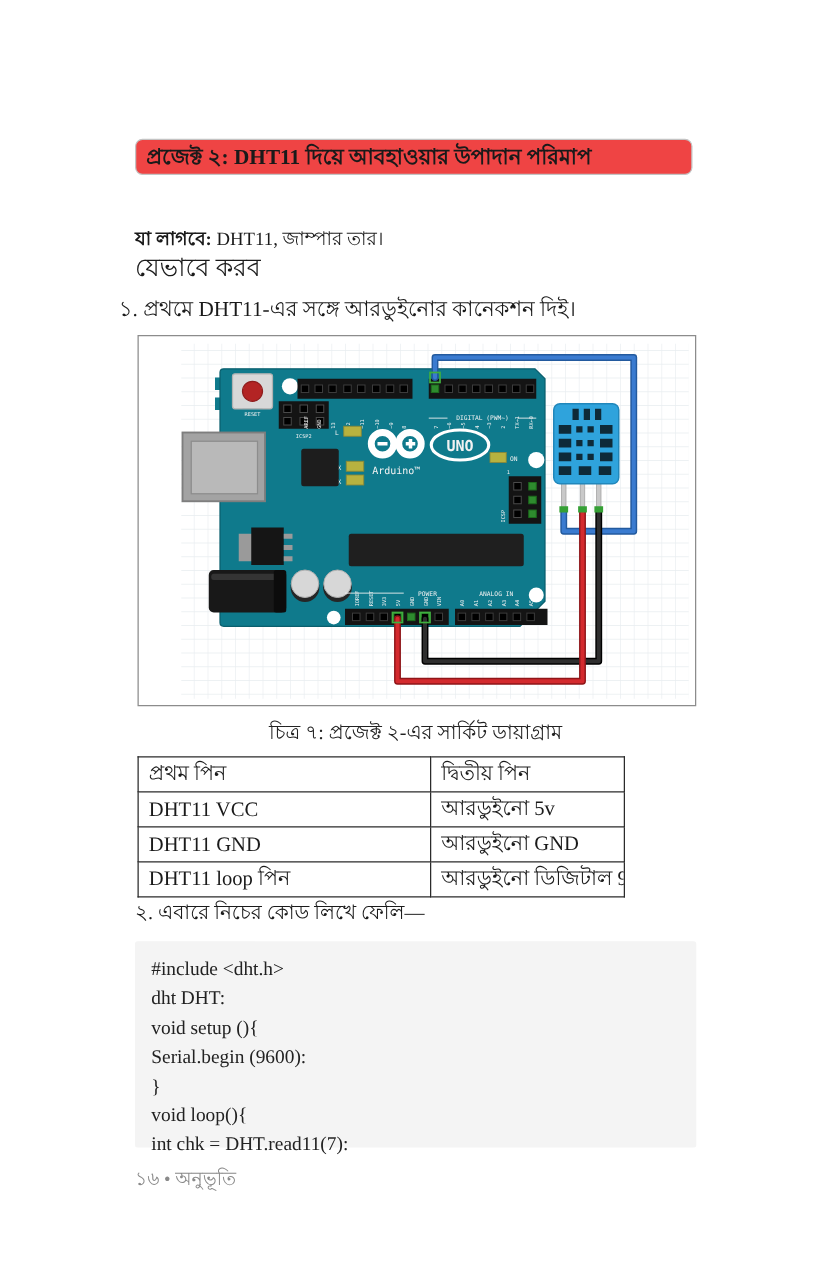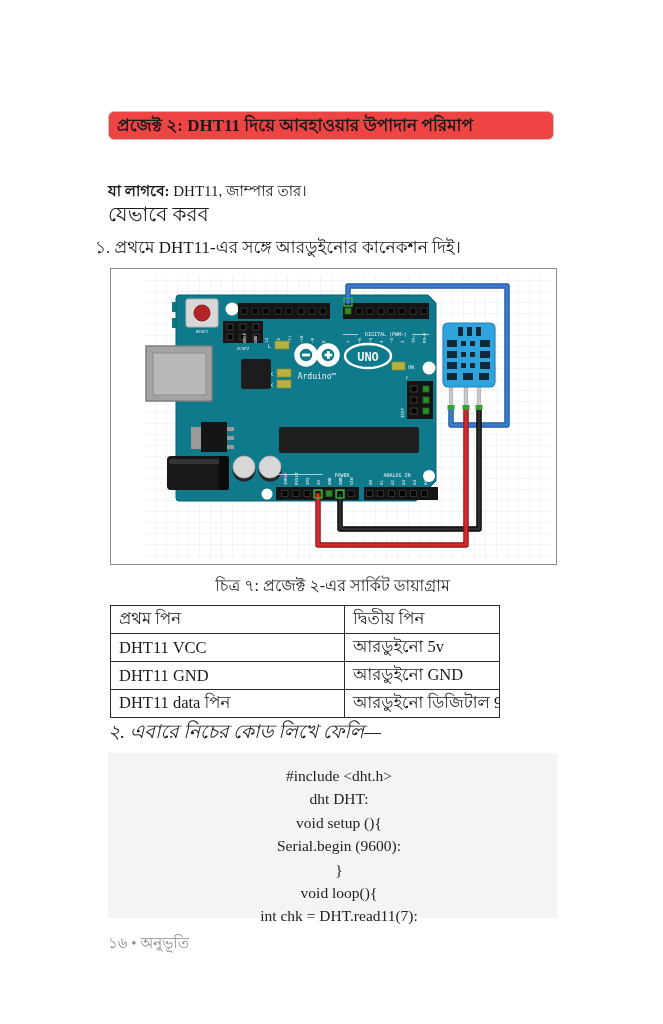--- a/index.html
+++ b/index.html
@@ -30,28 +30,28 @@
   
   #pin-table{
     left:110px;top:605px;width:390px;border-collapse:collapse;
     font-size:16.5px;table-layout:fixed;
   }
   #pin-table td{
     border:1px solid #2b2b2b;height:24px;padding:0 0 0 8px;
     vertical-align:middle;white-space:nowrap;overflow:hidden;
   }
   #pin-table td.c0{width:225px;}
-  #step2{left:108px;top:717px;width:460px;font-size:19px;font-style:italic;}
+  #step2{left:108px;top:717px;width:460px;font-size:16px;}
   
   #code-block{
     left:108px;top:753px;width:436px;height:154px;
     background:#f4f4f4;border-radius:2px;padding:11px 0 0 13px;
     font-size:15.5px;line-height:23.4px;color:#222;
   }
-  #code-block .code-line{white-space:pre;text-align:center;}
+  #code-block .code-line{white-space:pre;}
   #page-footer{left:108px;top:931px;font-size:15px;color:#8a8a8a;}
   
   .svgt{font-family:"DejaVu Sans Mono",monospace;fill:#f2f2f2;}
   .pl{font-size:4.2px;}
   .lbl5{font-size:5px;}
 </style>
 </head>
 <body>
 
 <div class="abs" id="heading-box">প্রজেক্ট ২: DHT11 দিয়ে আবহাওয়ার উপাদান পরিমাপ</div>
@@ -336,21 +336,21 @@
   </tr>
   <tr>
     <td class="c0">DHT11 VCC</td>
     <td>আরডুইনো 5v</td>
   </tr>
   <tr>
     <td class="c0">DHT11 GND</td>
     <td>আরডুইনো GND</td>
   </tr>
   <tr>
-    <td class="c0">DHT11 data পিন</td>
+    <td class="c0">DHT11 loop পিন</td>
     <td>আরডুইনো ডিজিটাল 9</td>
   </tr>
 </tbody>
   </table>
 
 <div class="abs" id="step2">২. এবারে নিচের কোড লিখে ফেলি—</div>
 
 <div class="abs" id="code-block">
   <div class="code-line">#include &lt;dht.h&gt;</div>
   <div class="code-line">dht DHT:</div>

